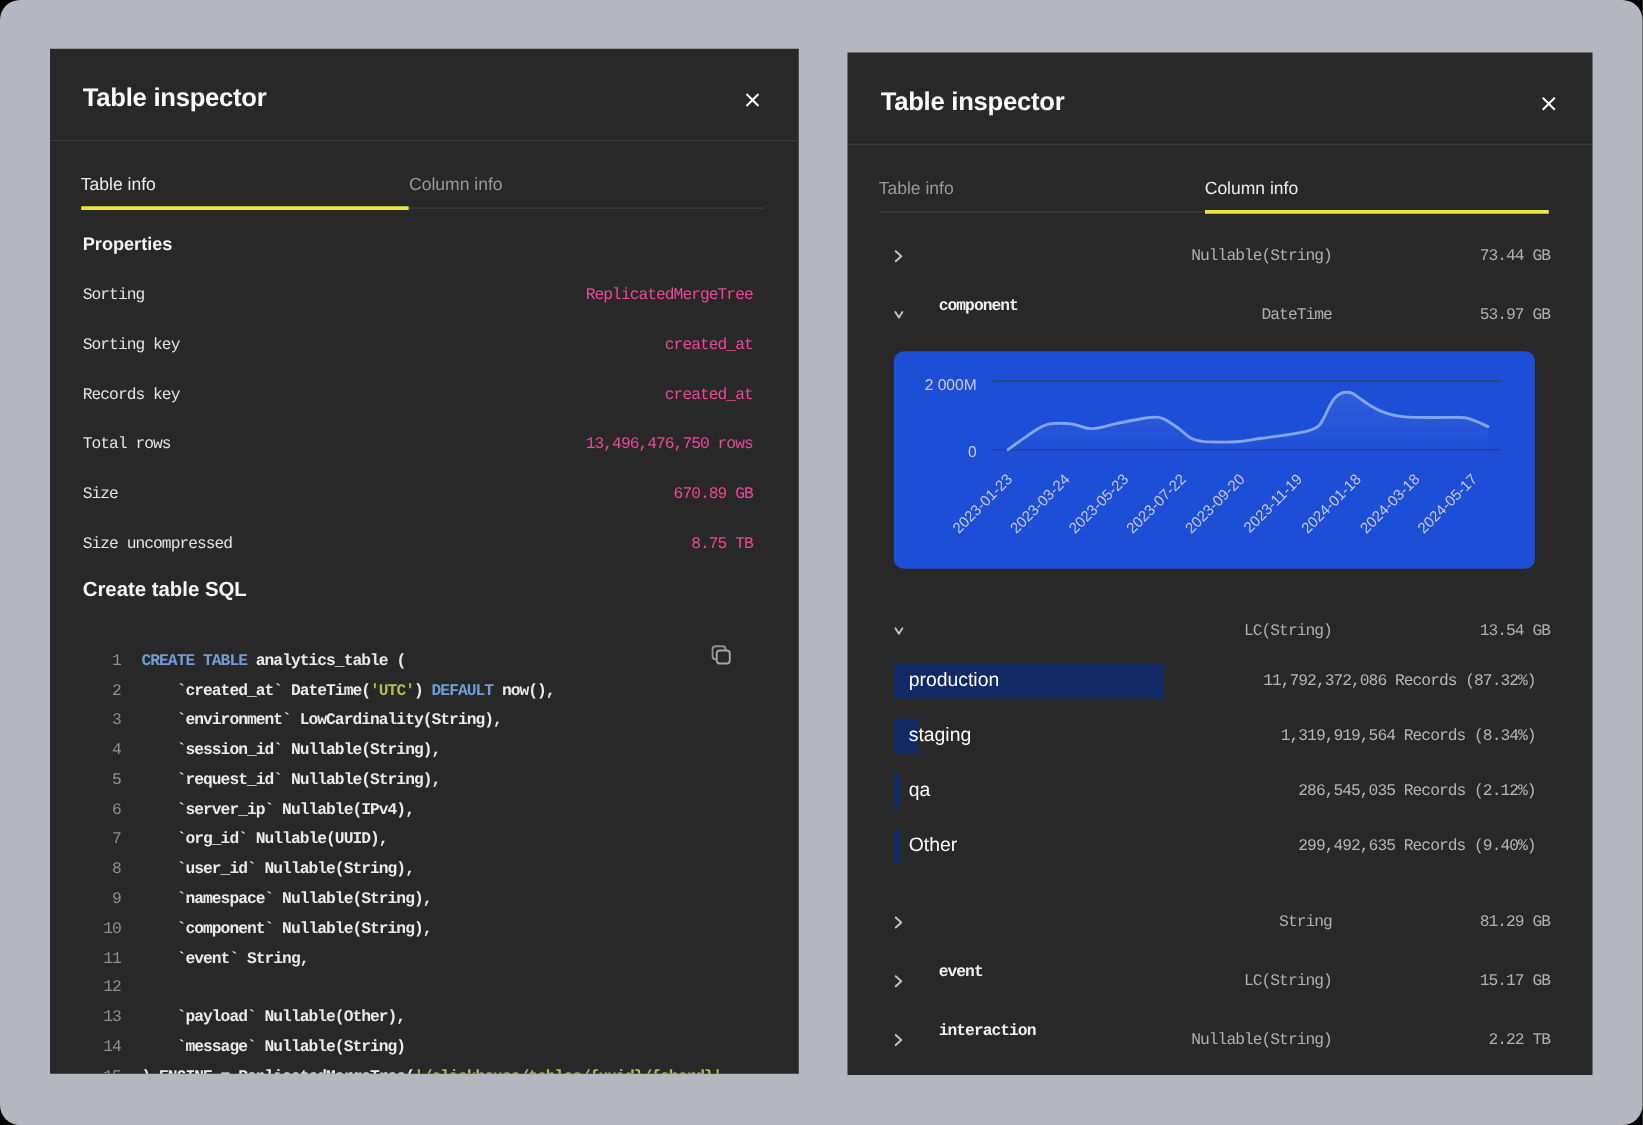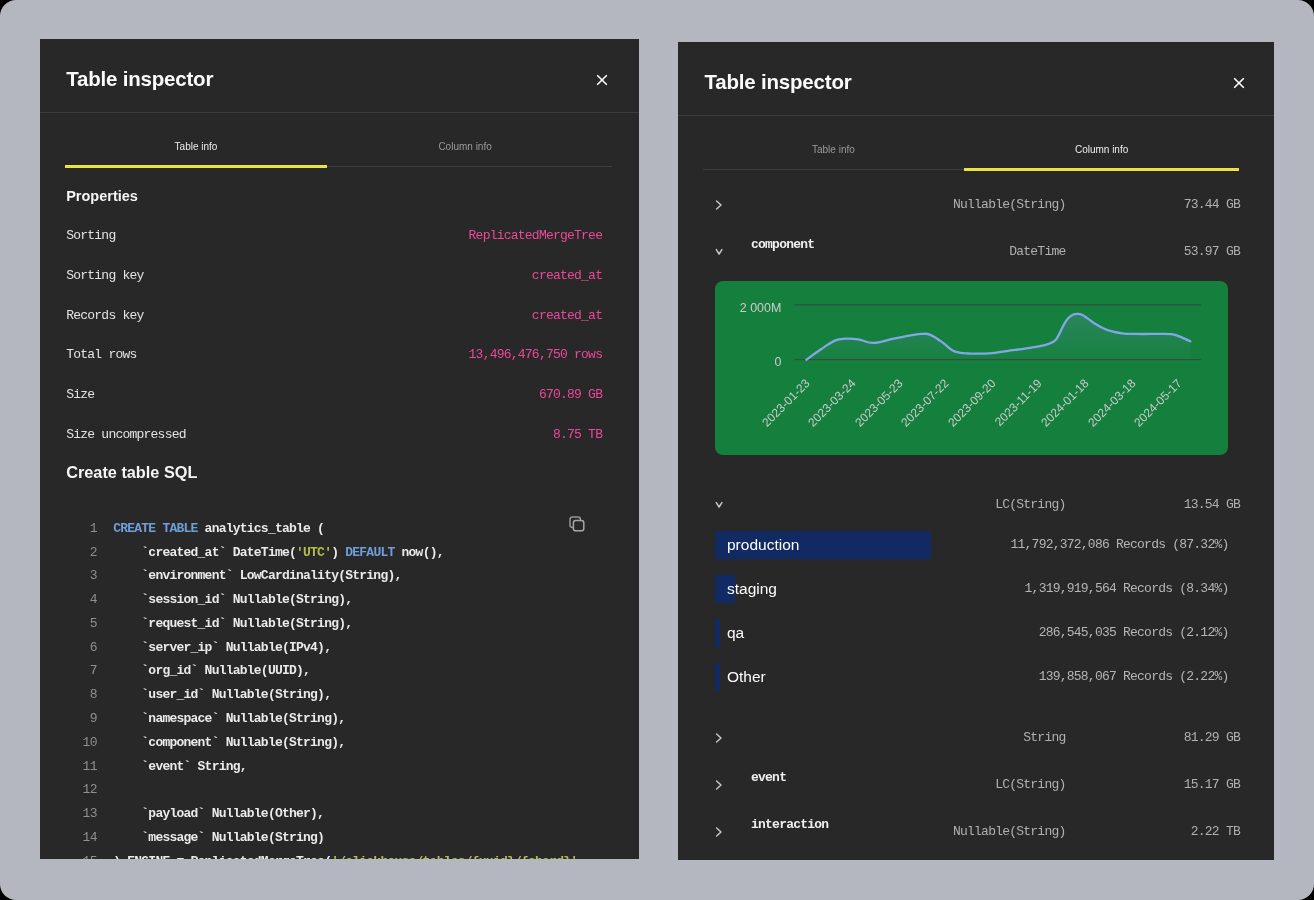--- a/index.html
+++ b/index.html
@@ -5,21 +5,21 @@
   * { margin:0; padding:0; box-sizing:border-box; }
   html,body { width:1314px; height:900px; background:#000; overflow:hidden; }
   body { font-family:"Liberation Sans", sans-serif; }
   .canvas { position:absolute; left:0; top:0; width:1314px; height:900px; background:#b4b7bf; border-radius:16px; }
   .panel { position:absolute; background:#282828; overflow:hidden; }
   .panel.pl { left:39.7px; top:39.3px; width:598.9px; height:820.2px; }
   .panel.pr { left:678px; top:41.7px; width:596px; height:818px; }
   .title { position:absolute; left:26.5px; top:27px; line-height:26px; font-size:20.5px; font-weight:bold; color:#fbfbfb; letter-spacing:-0.2px; }
   .close { position:absolute; }
   .hdiv { position:absolute; left:0; right:0; height:1px; background:#3b3b3b; }
-  .tabtxt { position:absolute; line-height:20px; font-size:10px; text-align:center; }
+  .tabtxt { position:absolute; line-height:20px; font-size:14px; }
   .tab-on { color:#ececec; }
   .tab-off { color:#999a9c; }
   .yellow { position:absolute; height:2.8px; background:#ece43e; }
   .grayline { position:absolute; height:1px; background:#3e3e3e; }
   .mono { font-family:"Liberation Mono", monospace; letter-spacing:-0.77px; font-size:13px; }
   .sechead { position:absolute; left:26.5px; line-height:20px; font-weight:bold; color:#f5f5f5; }
   .prow { position:absolute; left:26.5px; width:536px; line-height:18px; }
   .plab { position:absolute; left:0; color:#e3e3e3; }
   .pval { position:absolute; left:0; width:536px; text-align:right; color:#ec4899; }
   .code { position:absolute; left:0; top:477.6px; width:100%; }
@@ -27,21 +27,21 @@
   .num { position:absolute; left:0; top:0; width:57px; text-align:right; line-height:23.77px; color:#8f8f8f; }
   .ct { position:absolute; left:73.5px; top:0; line-height:23.77px; white-space:pre; font-weight:bold; color:#eaeaea; }
   .kw { color:#6f9ed9; }
   .str { color:#b4bd4e; }
   
   .crow { position:absolute; left:0; width:596px; line-height:18px; }
   .chev { position:absolute; left:36px; top:0px; }
   .cname { position:absolute; left:73px; color:#efefef; font-weight:bold;margin-top:40px; }
   .ctype { position:absolute; left:0; width:387.5px; text-align:right; color:#b0b0b0; }
   .csize { position:absolute; left:0; width:562px; text-align:right; color:#b0b0b0; }
-  .chartbox { position:absolute; left:36.6px; top:239.3px; width:513.6px; height:174.1px; background:#15803d; border-radius:8px; }
+  .chartbox { position:absolute; left:36.6px; top:239.3px; width:513.6px; height:174.1px; background:#1d4ed8; border-radius:8px; }
   .envbar { position:absolute; left:37px; height:28px; background:#122a64; }
   .envlab { position:absolute; left:49px; font-size:15.5px; color:#fdfdfd; line-height:28px; }
   .envval { position:absolute; left:0; width:550.5px; text-align:right; color:#b5b5b5; line-height:28px;padding-left:20px; }
   .xlab { position:absolute; }
   .xlab span { position:absolute; right:0; top:0; transform:rotate(-45deg); transform-origin:top right; white-space:nowrap; font-size:12px; color:#c9c9c9; line-height:12px; }
 </style>
 </head>
 <body>
 <div class="canvas"></div>
 
@@ -239,21 +239,21 @@
   <div class="envbar" style="top:533.4px;width:20.4px"></div>
   <div class="envlab" style="top:533.4px">staging</div>
   <div class="envval mono" style="top:533.4px">1,319,919,564 Records (8.34%)</div>
 
   <div class="envbar" style="top:577.4px;width:5.4px"></div>
   <div class="envlab" style="top:577.4px">qa</div>
   <div class="envval mono" style="top:577.4px">286,545,035 Records (2.12%)</div>
 
   <div class="envbar" style="top:621.4px;width:5.4px"></div>
   <div class="envlab" style="top:621.4px">Other</div>
-  <div class="envval mono" style="top:621.4px">139,858,067 Records (2.22%)</div>
+  <div class="envval mono" style="top:621.4px">299,492,635 Records (9.40%)</div>
 
   <div class="crow mono" style="top:686.9px">
     <svg class="chev" width="10" height="20" viewBox="0 0 10 20">
         <path d="M2.6 5 L7 9 L2.6 13" stroke="#c6c6c6" stroke-width="1.5" fill="none" stroke-linecap="round" stroke-linejoin="round"></path>
       </svg>
     <span class="cname">event</span>
       <span class="ctype">String</span>
       <span class="csize">81.29 GB</span>
   </div>
   <div class="crow mono" style="top:733.9px">

